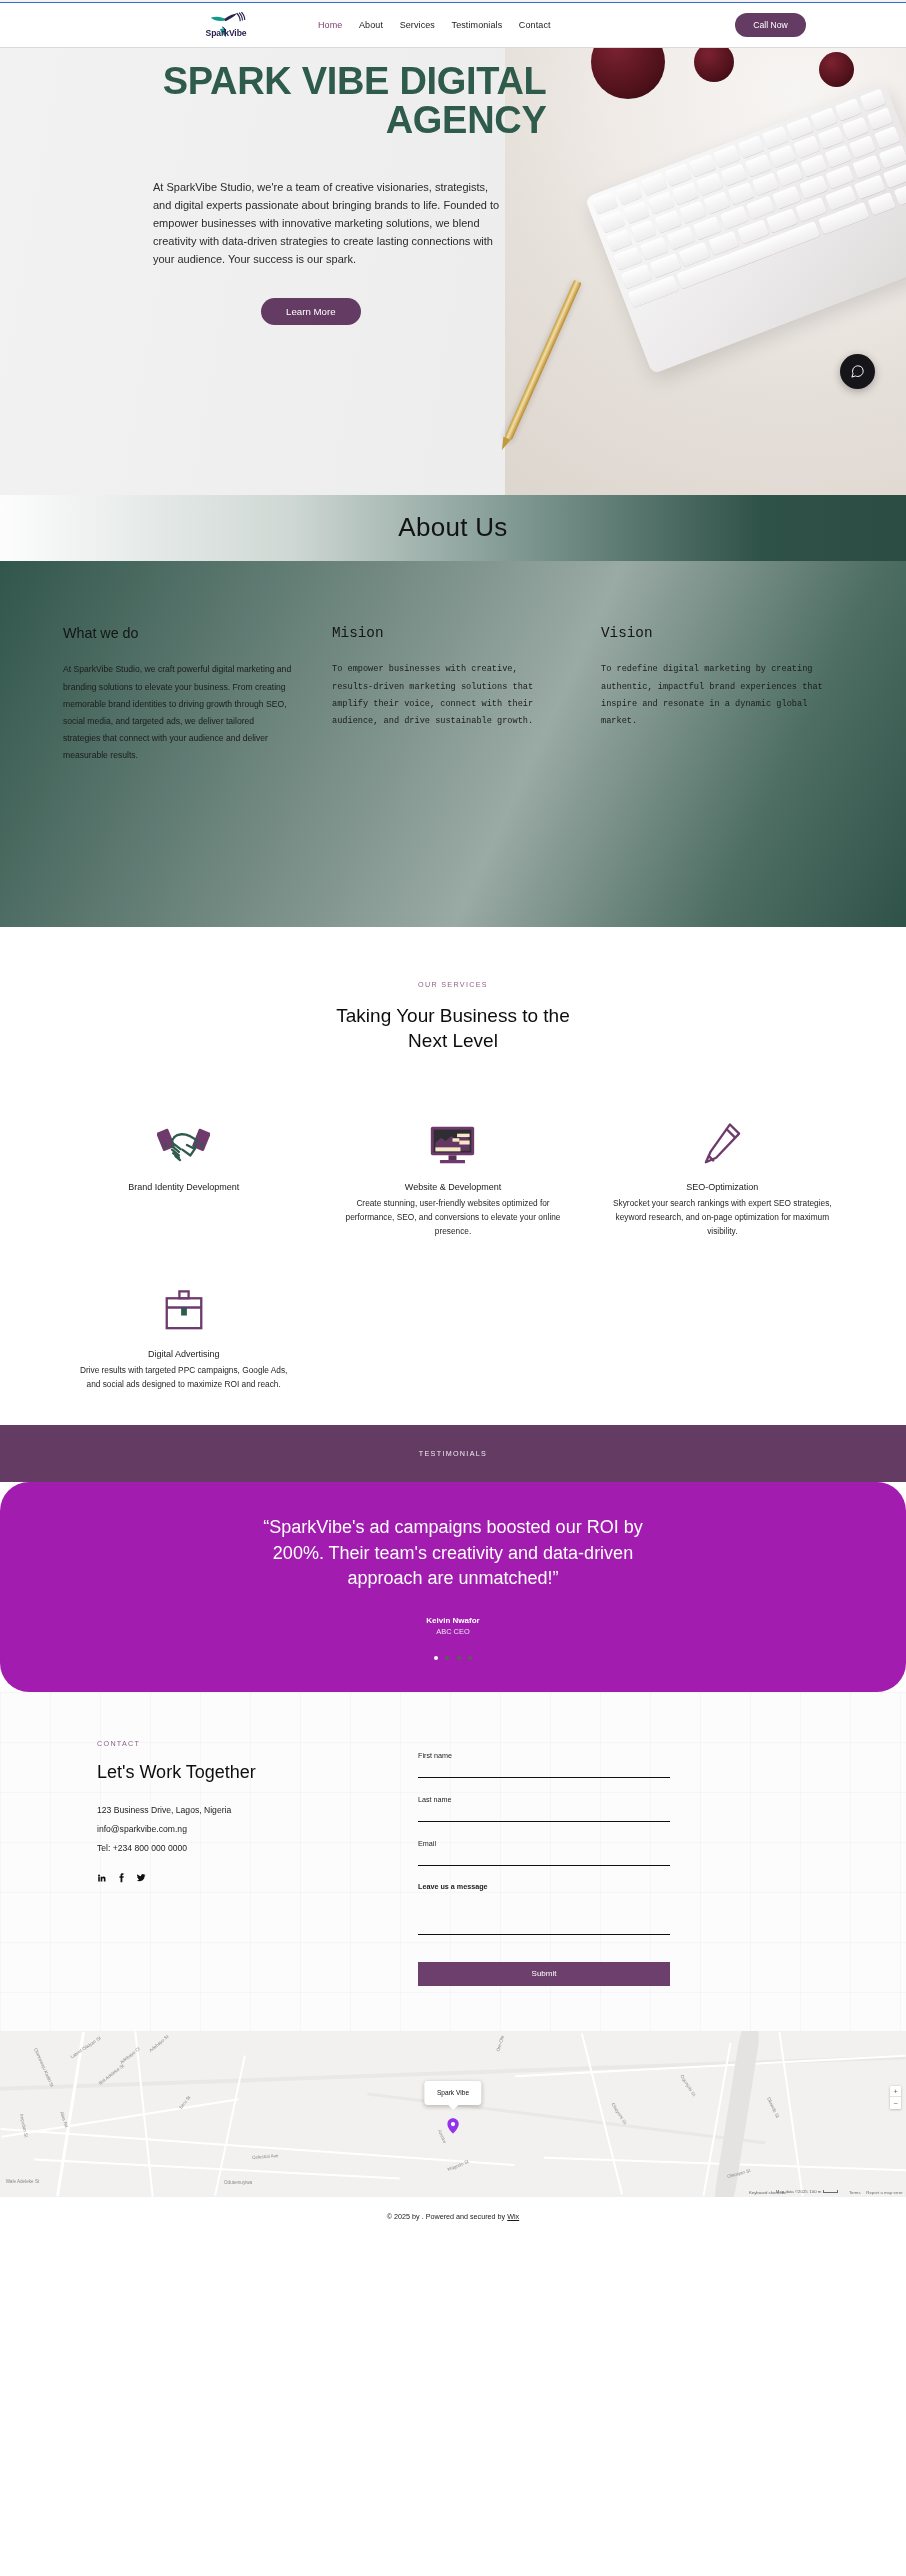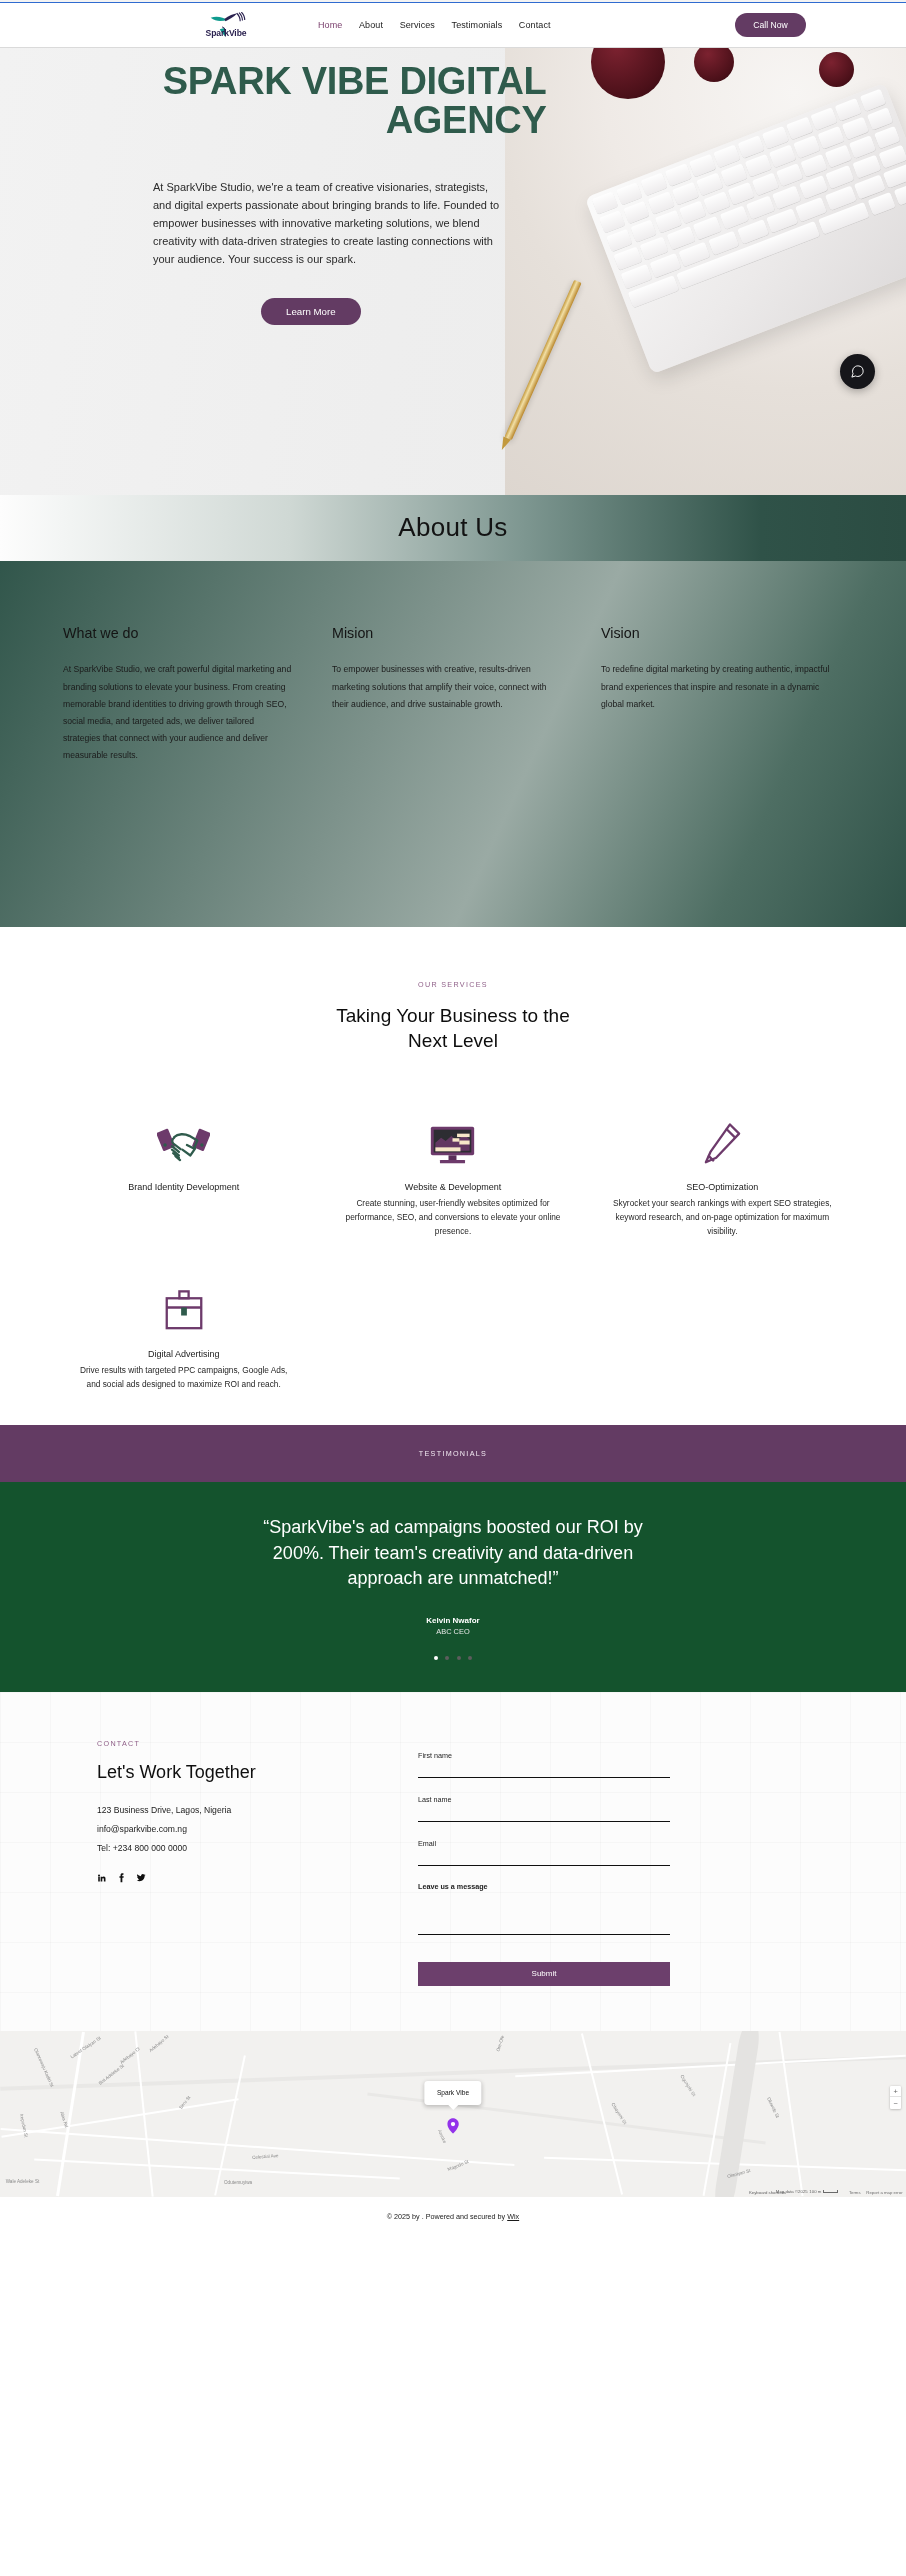--- a/index.html
+++ b/index.html
@@ -136,21 +136,21 @@
   }
   .about-title { font-size: 26px; font-weight: 400; color: #131313; letter-spacing: 0.3px; }
   .about-panel {
     width: 100%; min-height: 366px; padding: 64px 63px 86px;
     background: linear-gradient(115deg,#31564b 0%,#7d928b 42%,#9aaaa4 58%,#4e6e63 82%,#2f5248 100%);
     display: flex; gap: 40px;
   }
   .about-col { flex: 1; max-width: 229px; }
   .about-col h3 { font-size: 14.3px; font-weight: 400; color: #141414; margin-bottom: 20.6px; }
   .about-col p { font-size: 8.6px; line-height: 2.0; color: #1b1b1b; font-weight: 300; }
-  .about-col.mid, .about-col.right { padding-top: 0; }
+  .about-col.mid, .about-col.right { padding-top: 0; font-family: Liberation Mono, monospace; }
 
   
   .services { width:100%; background:#fff; padding: 53px 0 34px; }
   .svc-eyebrow {
     text-align:center; font-size:7.2px; letter-spacing:1.3px;
     color:#8e5e87; text-transform: uppercase; margin-bottom: 15px;
   }
   .svc-title {
     text-align:center; font-size:19px; font-weight:400; color:#0d0d0d;
     line-height:1.3; max-width: 269px; margin: 0 auto 53px;
@@ -164,22 +164,22 @@
   .svc-name { font-size:9px; color:#1b1b1b; font-weight:400; margin-bottom: 3.4px; }
   .svc-desc { font-size:8.3px; line-height:1.72; color:#262626; font-weight:300; }
 
   
   .testi-band {
     width:100%; background:#633b63; height: 57px;
     display:flex; align-items:center; justify-content:center;
   }
   .testi-band span { color:#f2eaf2; font-size:7.2px; letter-spacing:1.3px; }
   .testi-dark {
-    width:100%; background:#14532d; padding: 33px 0 32px;
-    display:flex; flex-direction:column; align-items:center;
+    width:100%; background:#a21caf; padding: 33px 0 32px;
+    display:flex; flex-direction:column; align-items:center;border-radius:29px;
   }
   .testi-quote {
     color:#fff; font-size:18px; line-height:1.42; font-weight:300;
     text-align:center; max-width: 435px;
   }
   .testi-name { color:#fff; font-size:8px; font-weight:700; margin-top: 24px; }
   .testi-role { color:#e8e8e8; font-size:7.4px; font-weight:400; margin-top: 2.3px; }
   .testi-dots { display:flex; gap:7.4px; margin-top: 19.5px; }
   .dot { width:4px; height:4px; border-radius:50%; background:#5d5d5d; cursor:pointer; }
   .dot.active { background:#ffffff; }

